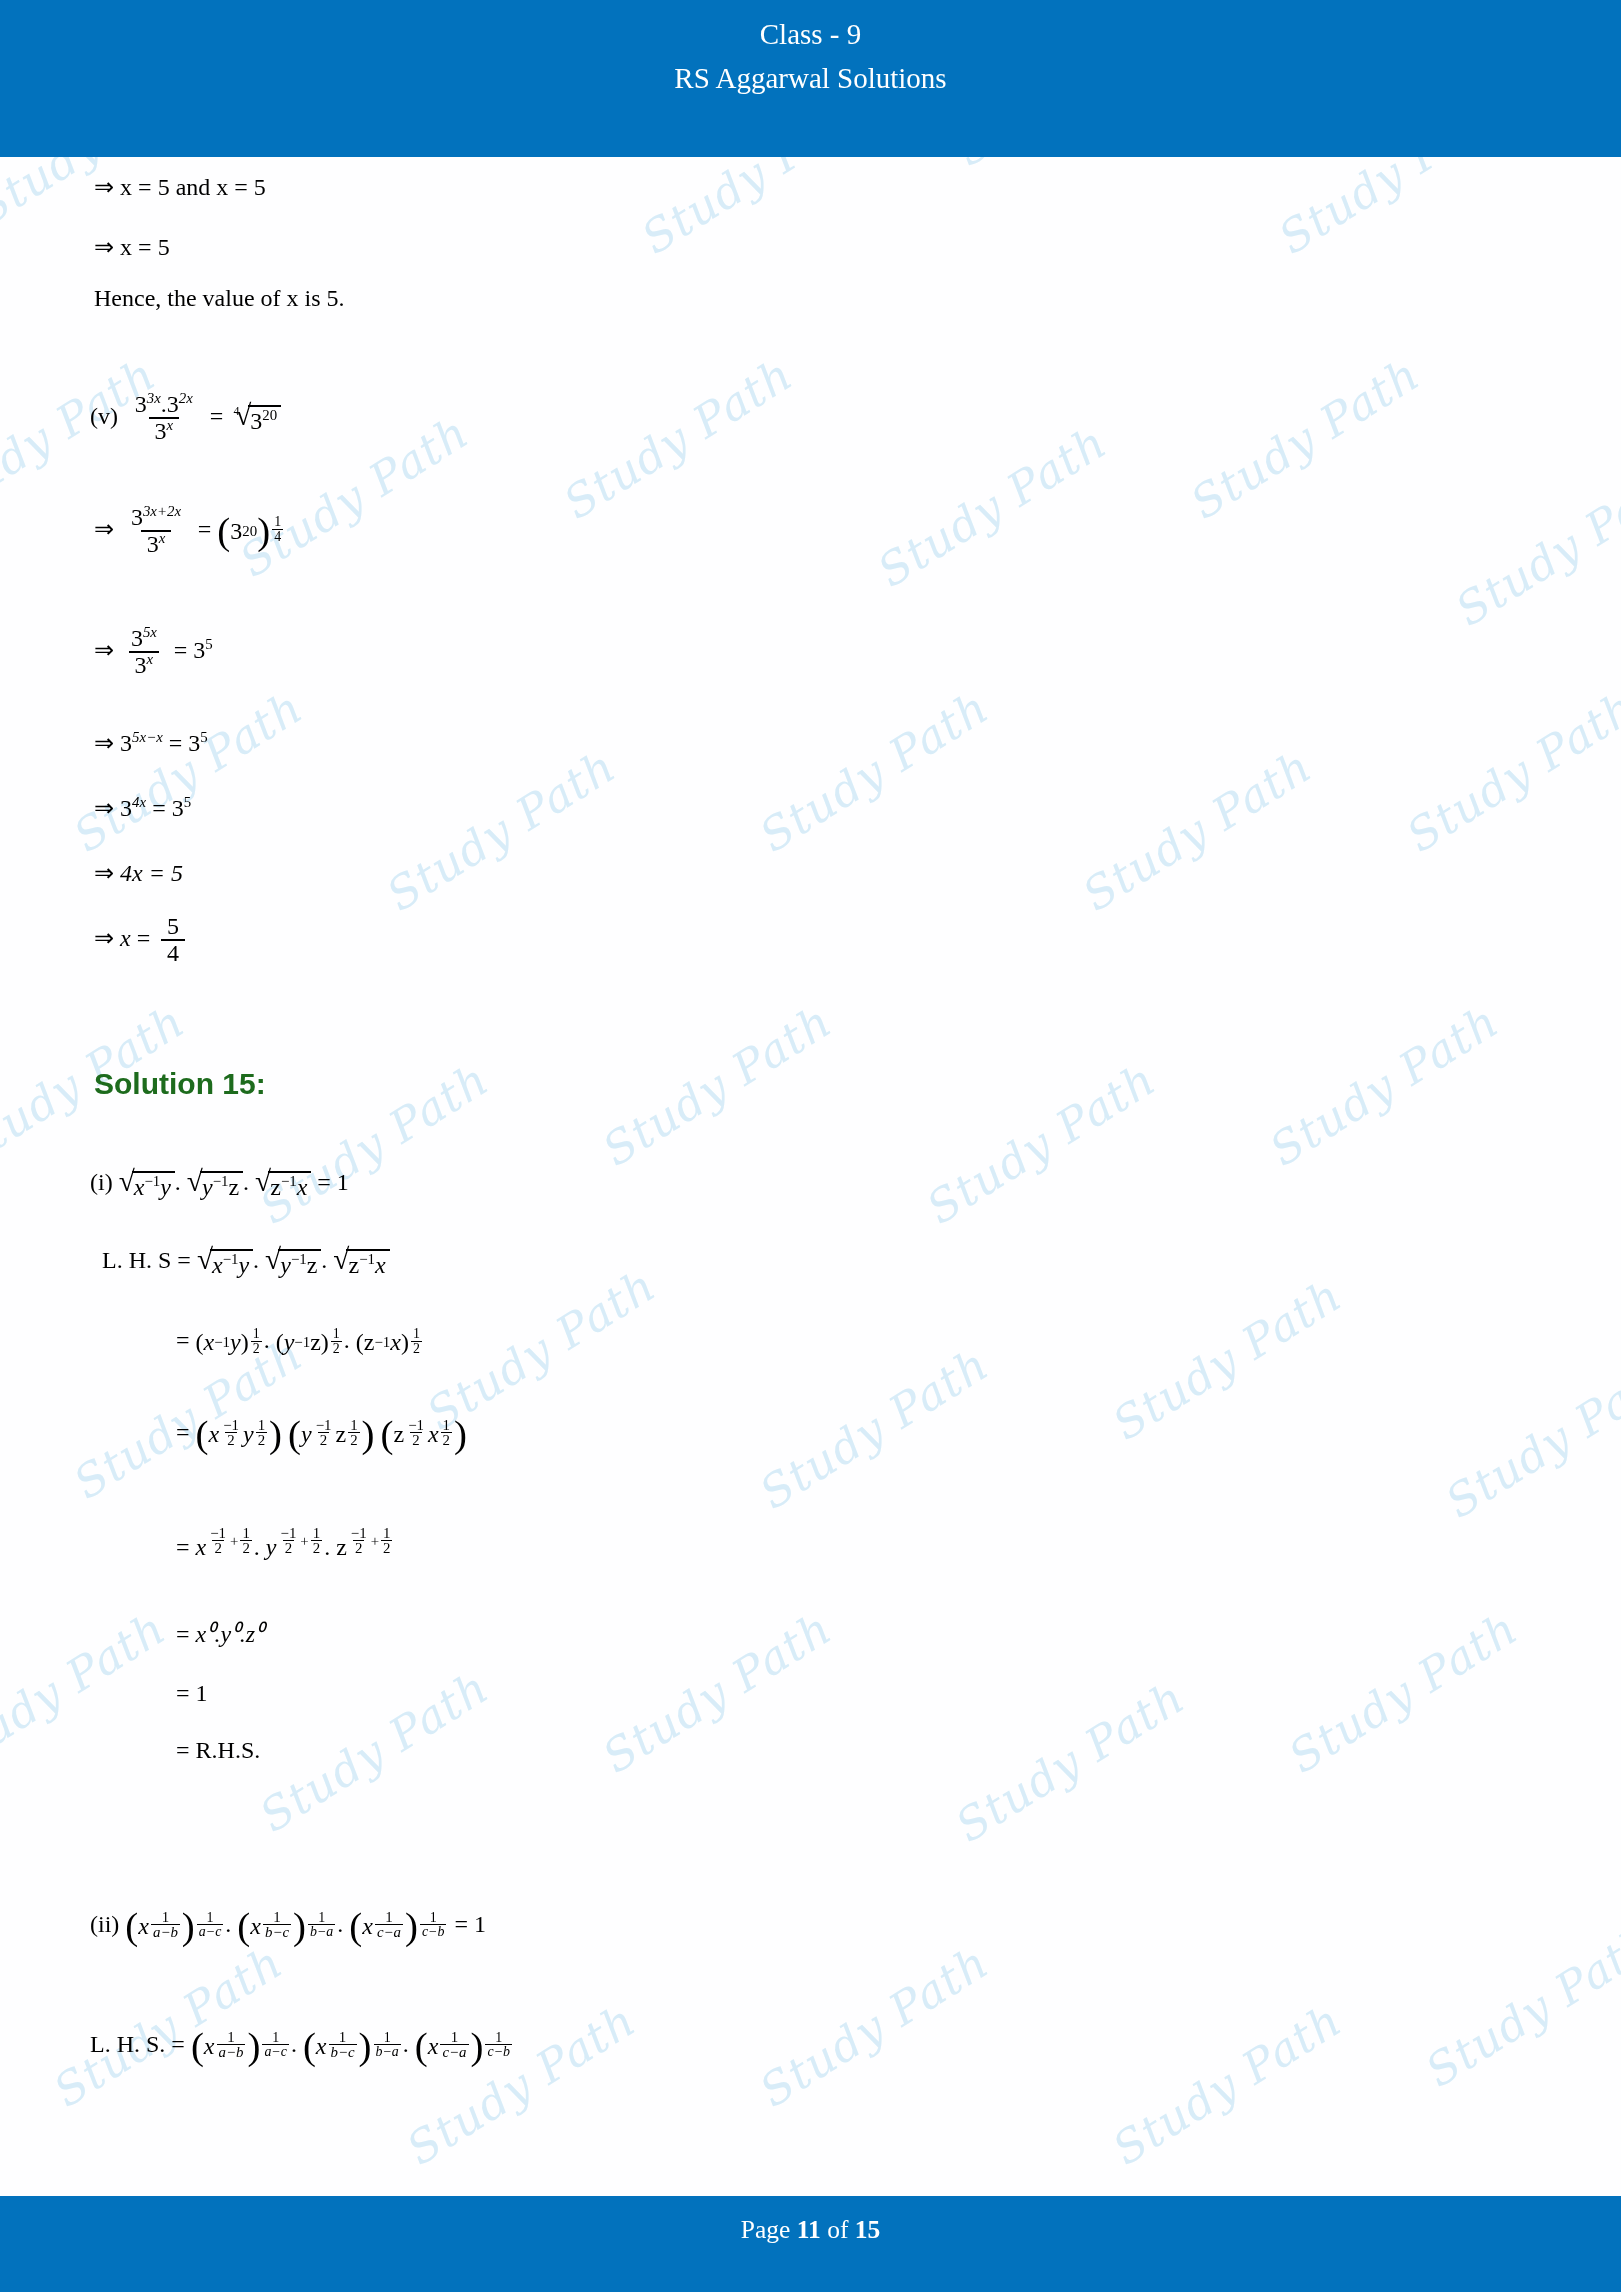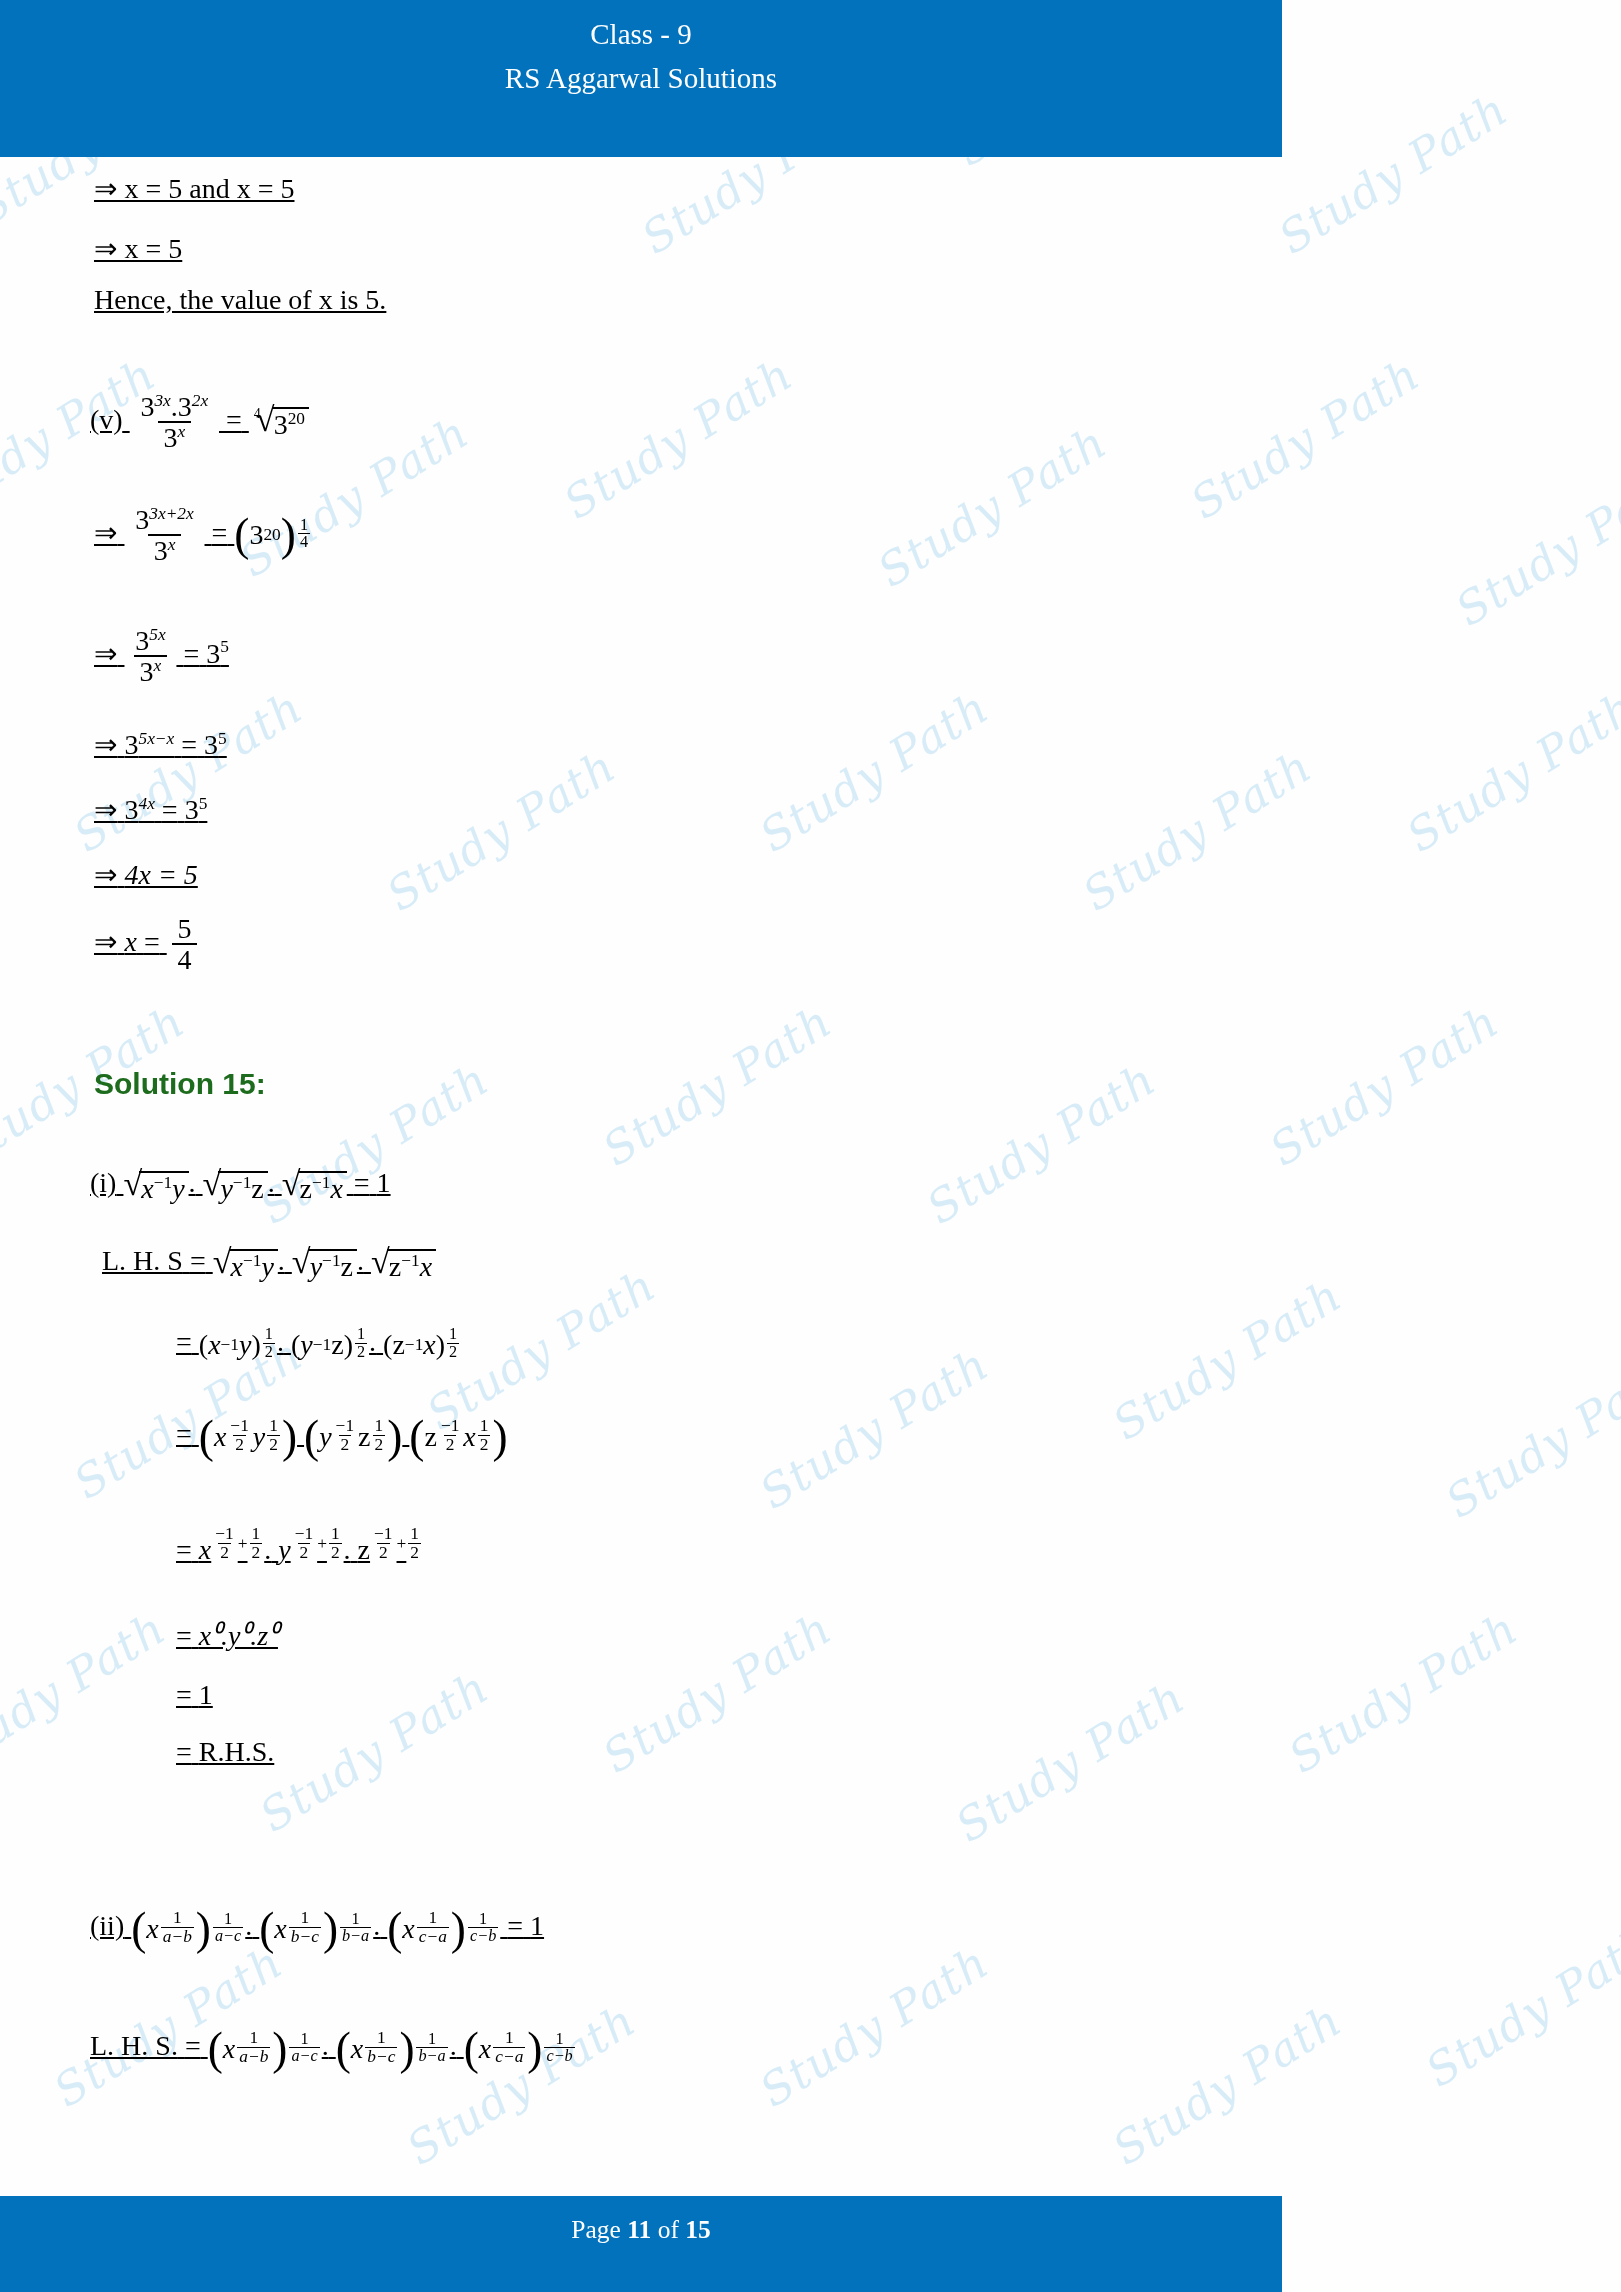--- a/index.html
+++ b/index.html
@@ -35,21 +35,21 @@
     white-space: nowrap;
     transform: rotate(-32deg);
     opacity: .95;
     letter-spacing: 1px;
   }
 
   
   .bar {
     position: absolute;
     left: 0;
-    width: 1282px;
+    width: 1621px;
     background: #0272bd;
     color: #ffffff;
     z-index: 3;
     text-align: center;
   }
   .header-bar {
     top: 0;
     height: 157px;
     padding-top: 11.8px;
     box-sizing: border-box;
@@ -79,23 +79,22 @@
     position: absolute;
     top: 157px;
     left: 0;
     width: 1621px;
     z-index: 2;
     color: #000000;
   }
   .row {
     position: absolute;
     white-space: nowrap;
-    font-size: 28px;
+    font-size: 24px;
     line-height: 1;
-    text-decoration: underline;
   }
   .mt { font-family: "Liberation Serif", serif; }
   .it { font-style: italic; }
 
   .sol-head {
     position: absolute;
     color: #1d6b1d;
     font-weight: bold;
     font-size: 30px;
     font-family: "Liberation Sans", sans-serif;

